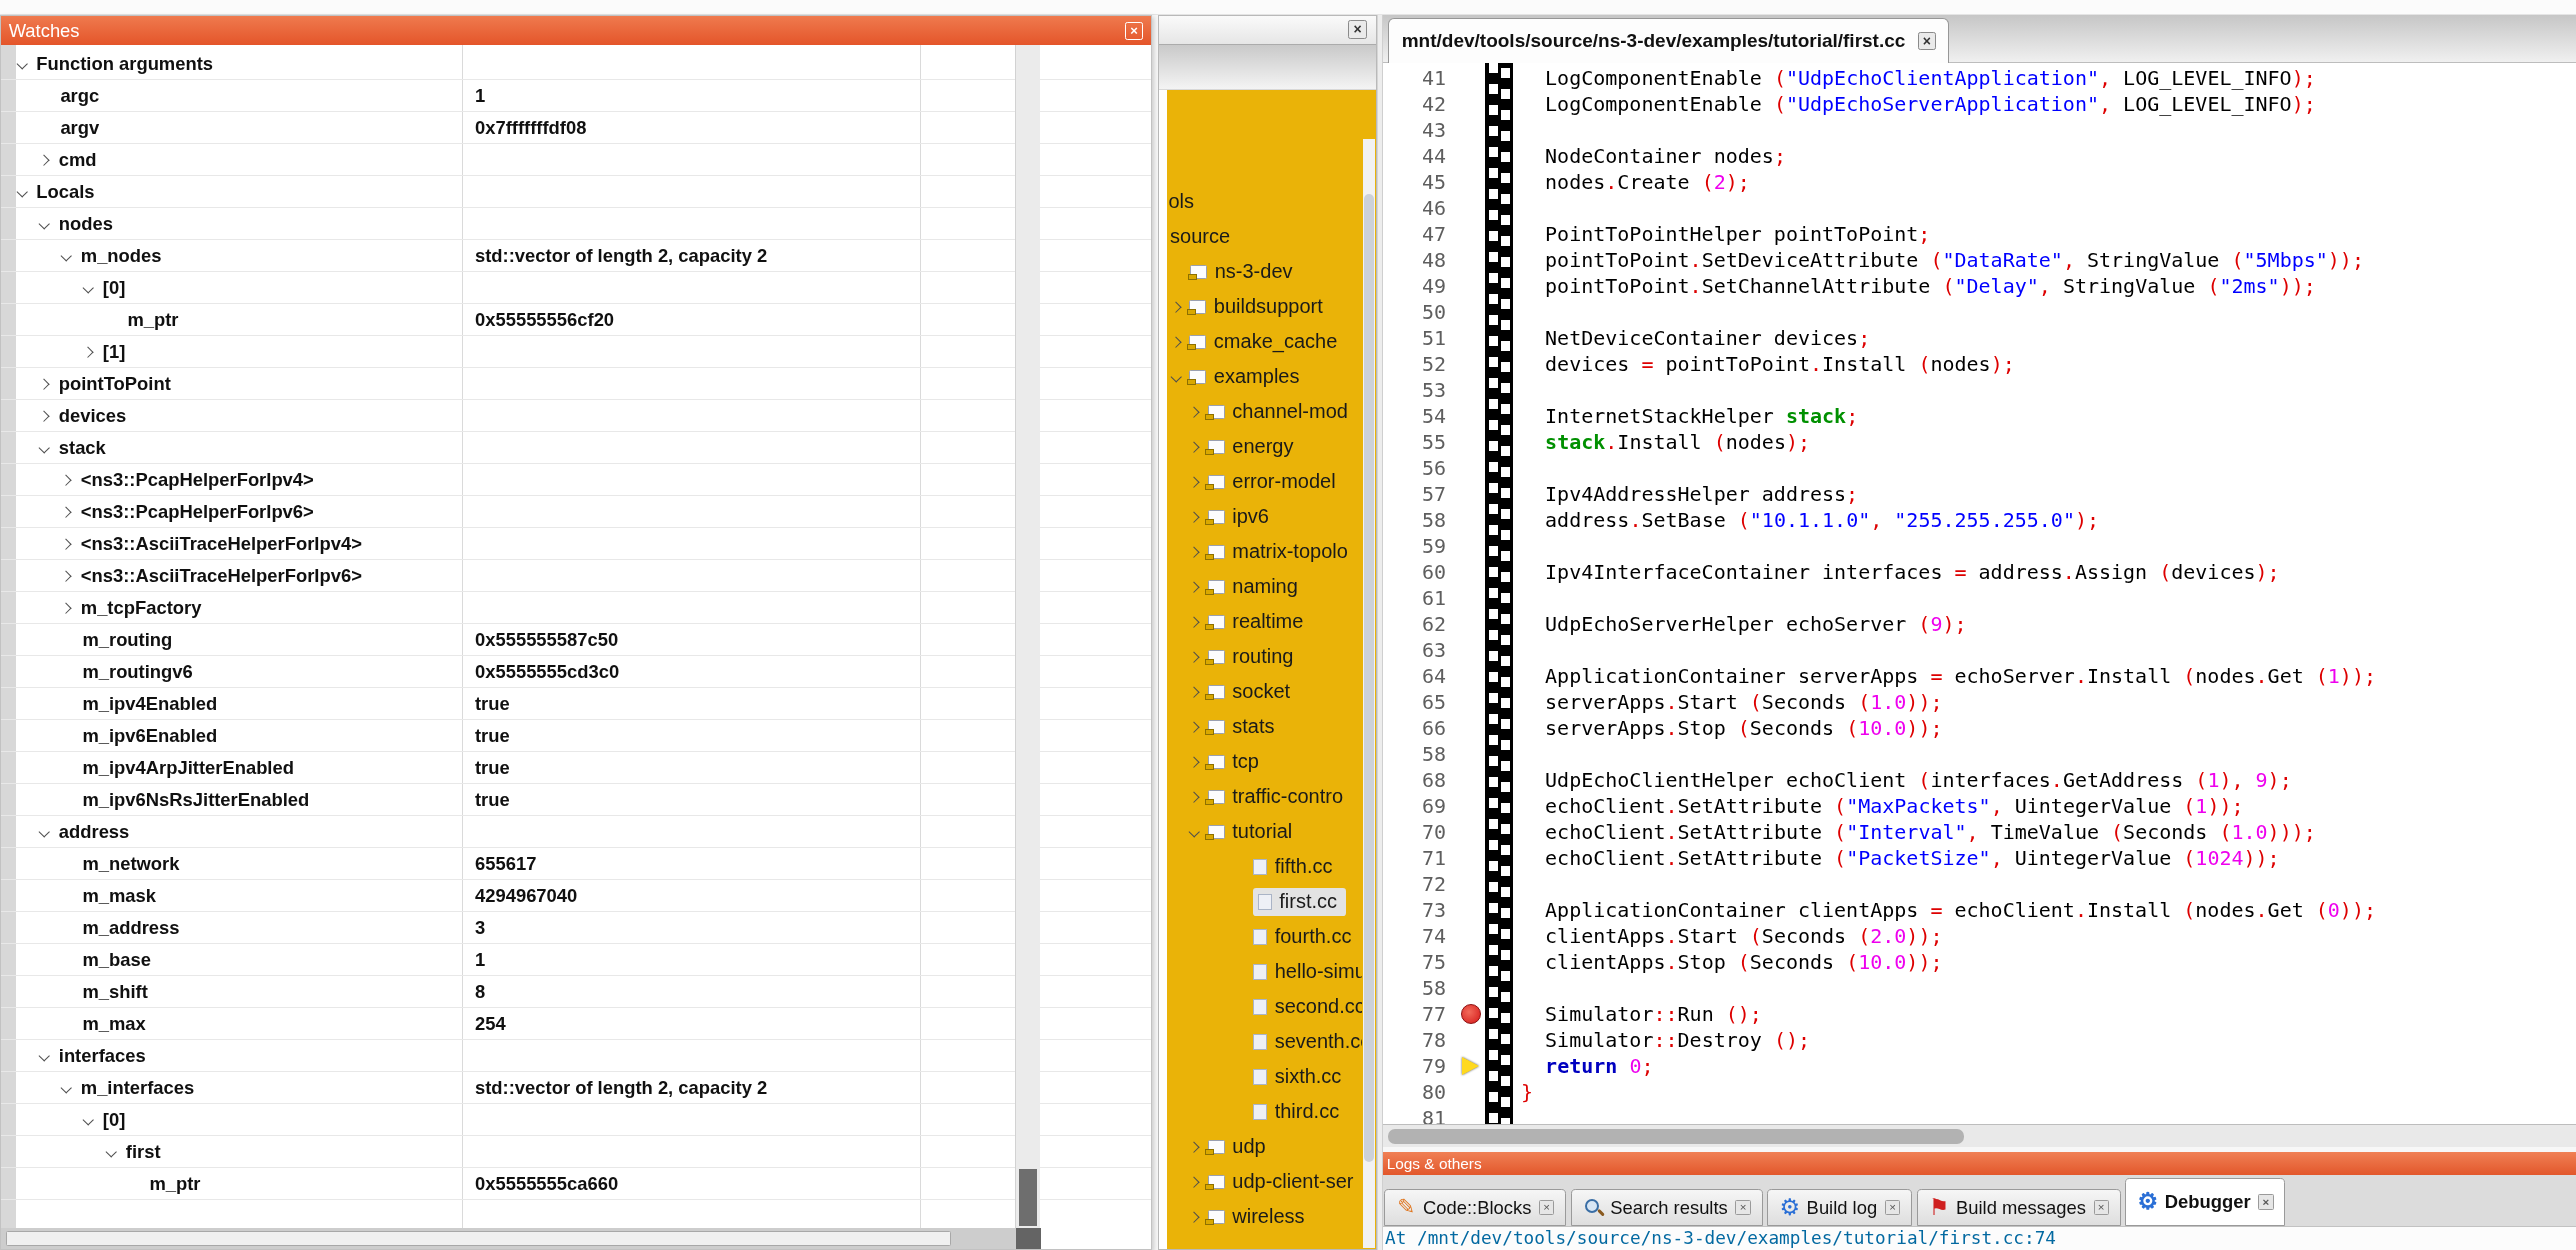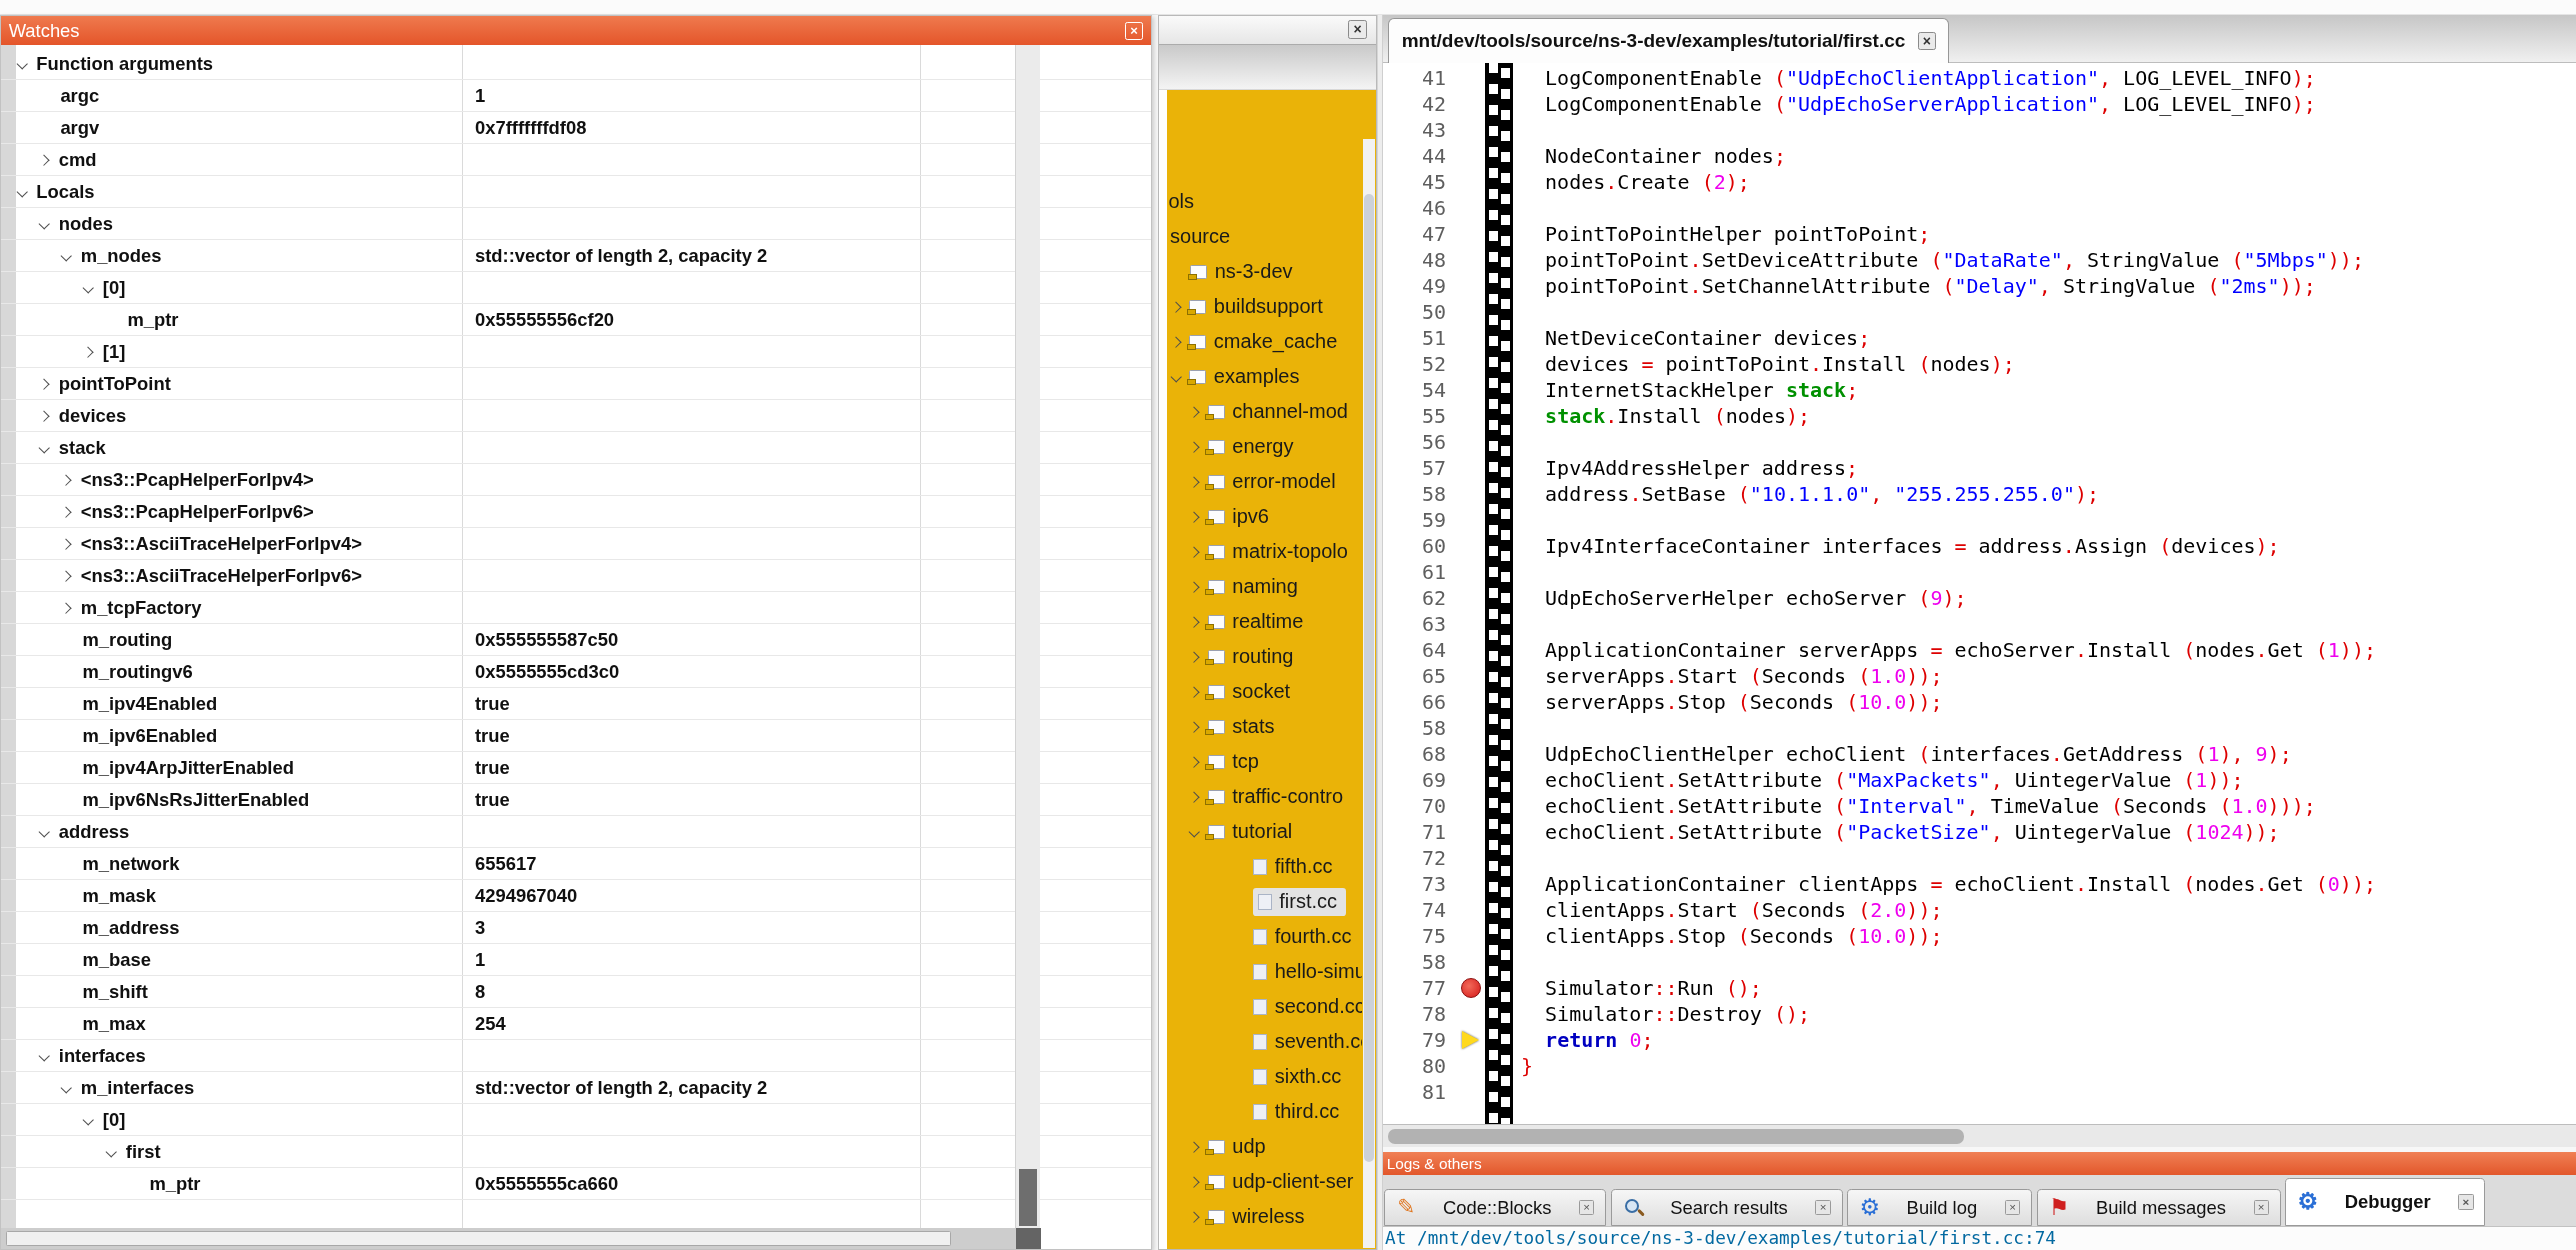--- a/index.html
+++ b/index.html
@@ -79,21 +79,21 @@
 
   
   #logs-panel { position:absolute; left:1379px; top:1152px; width:1197px; height:98px; z-index:4;
                 background:#dcdcdc; }
   #logs-title { height:23px; background:linear-gradient(180deg,#f08055,#e2572b); color:#fff;
                 font-size:15.4px; line-height:23px; padding-left:7.7px; }
   #logs-tabs { height:52px; background:#dcdcdc; border-bottom:0.8px solid #c2c2c2;
                display:flex; align-items:flex-end; padding-left:4.6px; }
   .ltab { display:flex; align-items:center; height:37px; margin-right:4.6px; padding:0 10.8px;
           background:linear-gradient(180deg,#f6f6f6,#dedede); border:0.8px solid #9a9a9a;
-          border-radius:4.6px 4.6px 0 0; font-size:18.4px; color:#111;gap:20px; }
+          border-radius:4.6px 4.6px 0 0; font-size:18.4px; color:#111; }
   .ltab.active { height:48px; background:#fff; font-weight:bold; }
   .ltab .lt-label { margin:0 7.7px 0 6.1px; white-space:nowrap; }
   .tab-x { display:inline-flex; align-items:center; justify-content:center; width:15.4px; height:15.4px;
            border:0.8px solid #9a9a9a; background:#e6e6e6; color:#555; font-size:11.5px; border-radius:1.5px; }
   #logs-status { height:23px; background:#fcfcfc; font-family:"DejaVu Sans Mono", monospace;
                  font-size:17.7px; line-height:23px; color:#0369a1; padding-left:6.1px; white-space:nowrap; }
 
   
   .lt-icon { display:inline-flex; width:21.5px; height:21.5px; align-items:center; justify-content:center;
              font-size:20px; line-height:21.5px; }
@@ -322,20 +322,21 @@
           <div class="cline"><span class="lnum">43</span><span class="ccode"></span></div>
           <div class="cline"><span class="lnum">44</span><span class="ccode"><span class="c-d">  NodeContainer nodes</span><span class="c-o">;</span></span></div>
           <div class="cline"><span class="lnum">45</span><span class="ccode"><span class="c-d">  nodes</span><span class="c-o">.</span><span class="c-d">Create </span><span class="c-o">(</span><span class="c-n">2</span><span class="c-o">);</span></span></div>
           <div class="cline"><span class="lnum">46</span><span class="ccode"></span></div>
           <div class="cline"><span class="lnum">47</span><span class="ccode"><span class="c-d">  PointToPointHelper pointToPoint</span><span class="c-o">;</span></span></div>
           <div class="cline"><span class="lnum">48</span><span class="ccode"><span class="c-d">  pointToPoint</span><span class="c-o">.</span><span class="c-d">SetDeviceAttribute </span><span class="c-o">(</span><span class="c-s">"DataRate"</span><span class="c-o">,</span><span class="c-d"> StringValue </span><span class="c-o">(</span><span class="c-s">"5Mbps"</span><span class="c-o">));</span></span></div>
           <div class="cline"><span class="lnum">49</span><span class="ccode"><span class="c-d">  pointToPoint</span><span class="c-o">.</span><span class="c-d">SetChannelAttribute </span><span class="c-o">(</span><span class="c-s">"Delay"</span><span class="c-o">,</span><span class="c-d"> StringValue </span><span class="c-o">(</span><span class="c-s">"2ms"</span><span class="c-o">));</span></span></div>
           <div class="cline"><span class="lnum">50</span><span class="ccode"></span></div>
           <div class="cline"><span class="lnum">51</span><span class="ccode"><span class="c-d">  NetDeviceContainer devices</span><span class="c-o">;</span></span></div>
           <div class="cline"><span class="lnum">52</span><span class="ccode"><span class="c-d">  devices </span><span class="c-o">=</span><span class="c-d"> pointToPoint</span><span class="c-o">.</span><span class="c-d">Install </span><span class="c-o">(</span><span class="c-d">nodes</span><span class="c-o">);</span></span></div>
+          <div class="cline"><span class="lnum">53</span><span class="ccode"></span></div>
           <div class="cline"><span class="lnum">54</span><span class="ccode"><span class="c-d">  InternetStackHelper </span><span class="c-g">stack</span><span class="c-o">;</span></span></div>
           <div class="cline"><span class="lnum">55</span><span class="ccode"><span class="c-d">  </span><span class="c-g">stack</span><span class="c-o">.</span><span class="c-d">Install </span><span class="c-o">(</span><span class="c-d">nodes</span><span class="c-o">);</span></span></div>
           <div class="cline"><span class="lnum">56</span><span class="ccode"></span></div>
           <div class="cline"><span class="lnum">57</span><span class="ccode"><span class="c-d">  Ipv4AddressHelper address</span><span class="c-o">;</span></span></div>
           <div class="cline"><span class="lnum">58</span><span class="ccode"><span class="c-d">  address</span><span class="c-o">.</span><span class="c-d">SetBase </span><span class="c-o">(</span><span class="c-s">"10.1.1.0"</span><span class="c-o">,</span><span class="c-d"> </span><span class="c-s">"255.255.255.0"</span><span class="c-o">);</span></span></div>
           <div class="cline"><span class="lnum">59</span><span class="ccode"></span></div>
           <div class="cline"><span class="lnum">60</span><span class="ccode"><span class="c-d">  Ipv4InterfaceContainer interfaces </span><span class="c-o">=</span><span class="c-d"> address</span><span class="c-o">.</span><span class="c-d">Assign </span><span class="c-o">(</span><span class="c-d">devices</span><span class="c-o">);</span></span></div>
           <div class="cline"><span class="lnum">61</span><span class="ccode"></span></div>
           <div class="cline"><span class="lnum">62</span><span class="ccode"><span class="c-d">  UdpEchoServerHelper echoServer </span><span class="c-o">(</span><span class="c-n">9</span><span class="c-o">);</span></span></div>
           <div class="cline"><span class="lnum">63</span><span class="ccode"></span></div>

